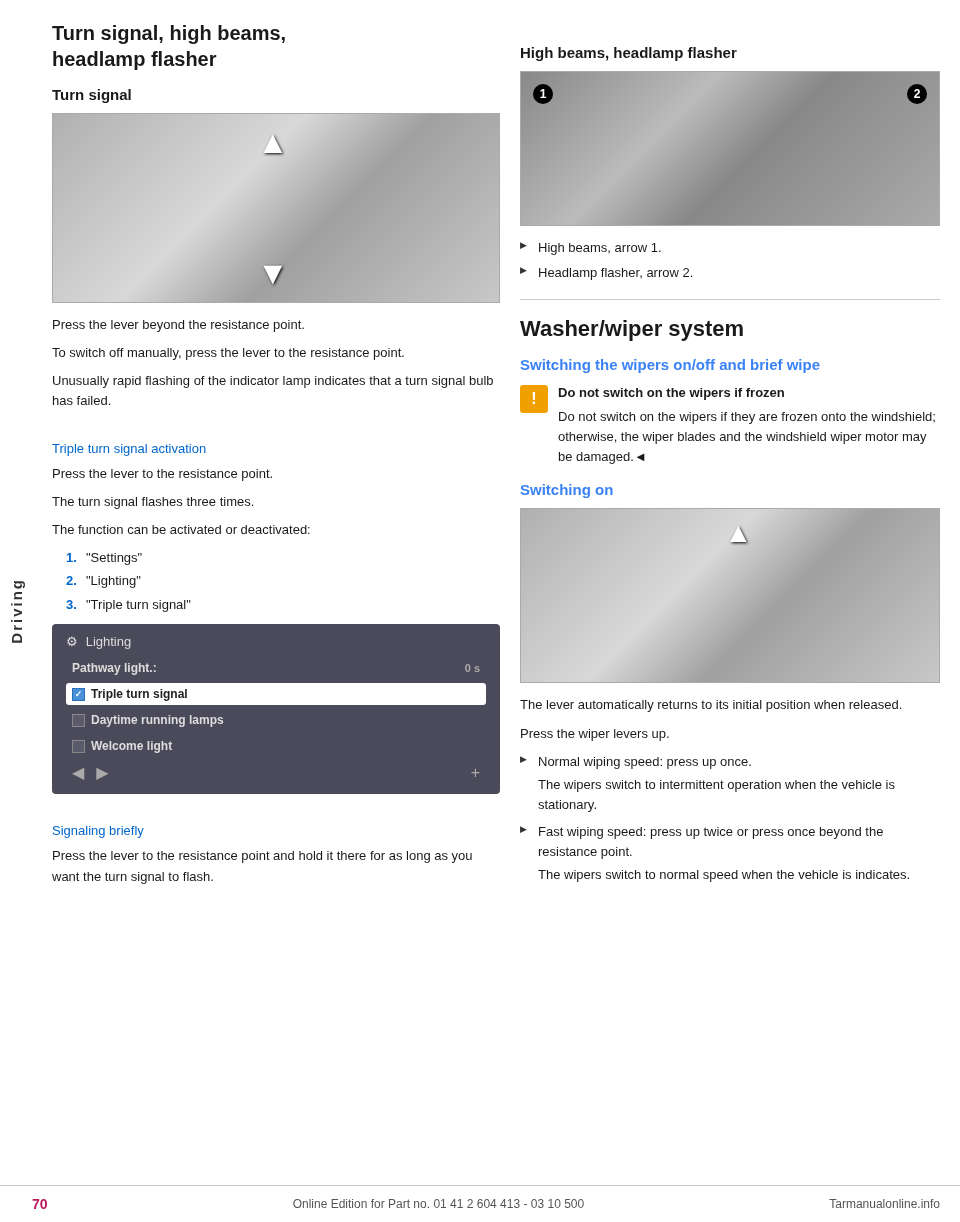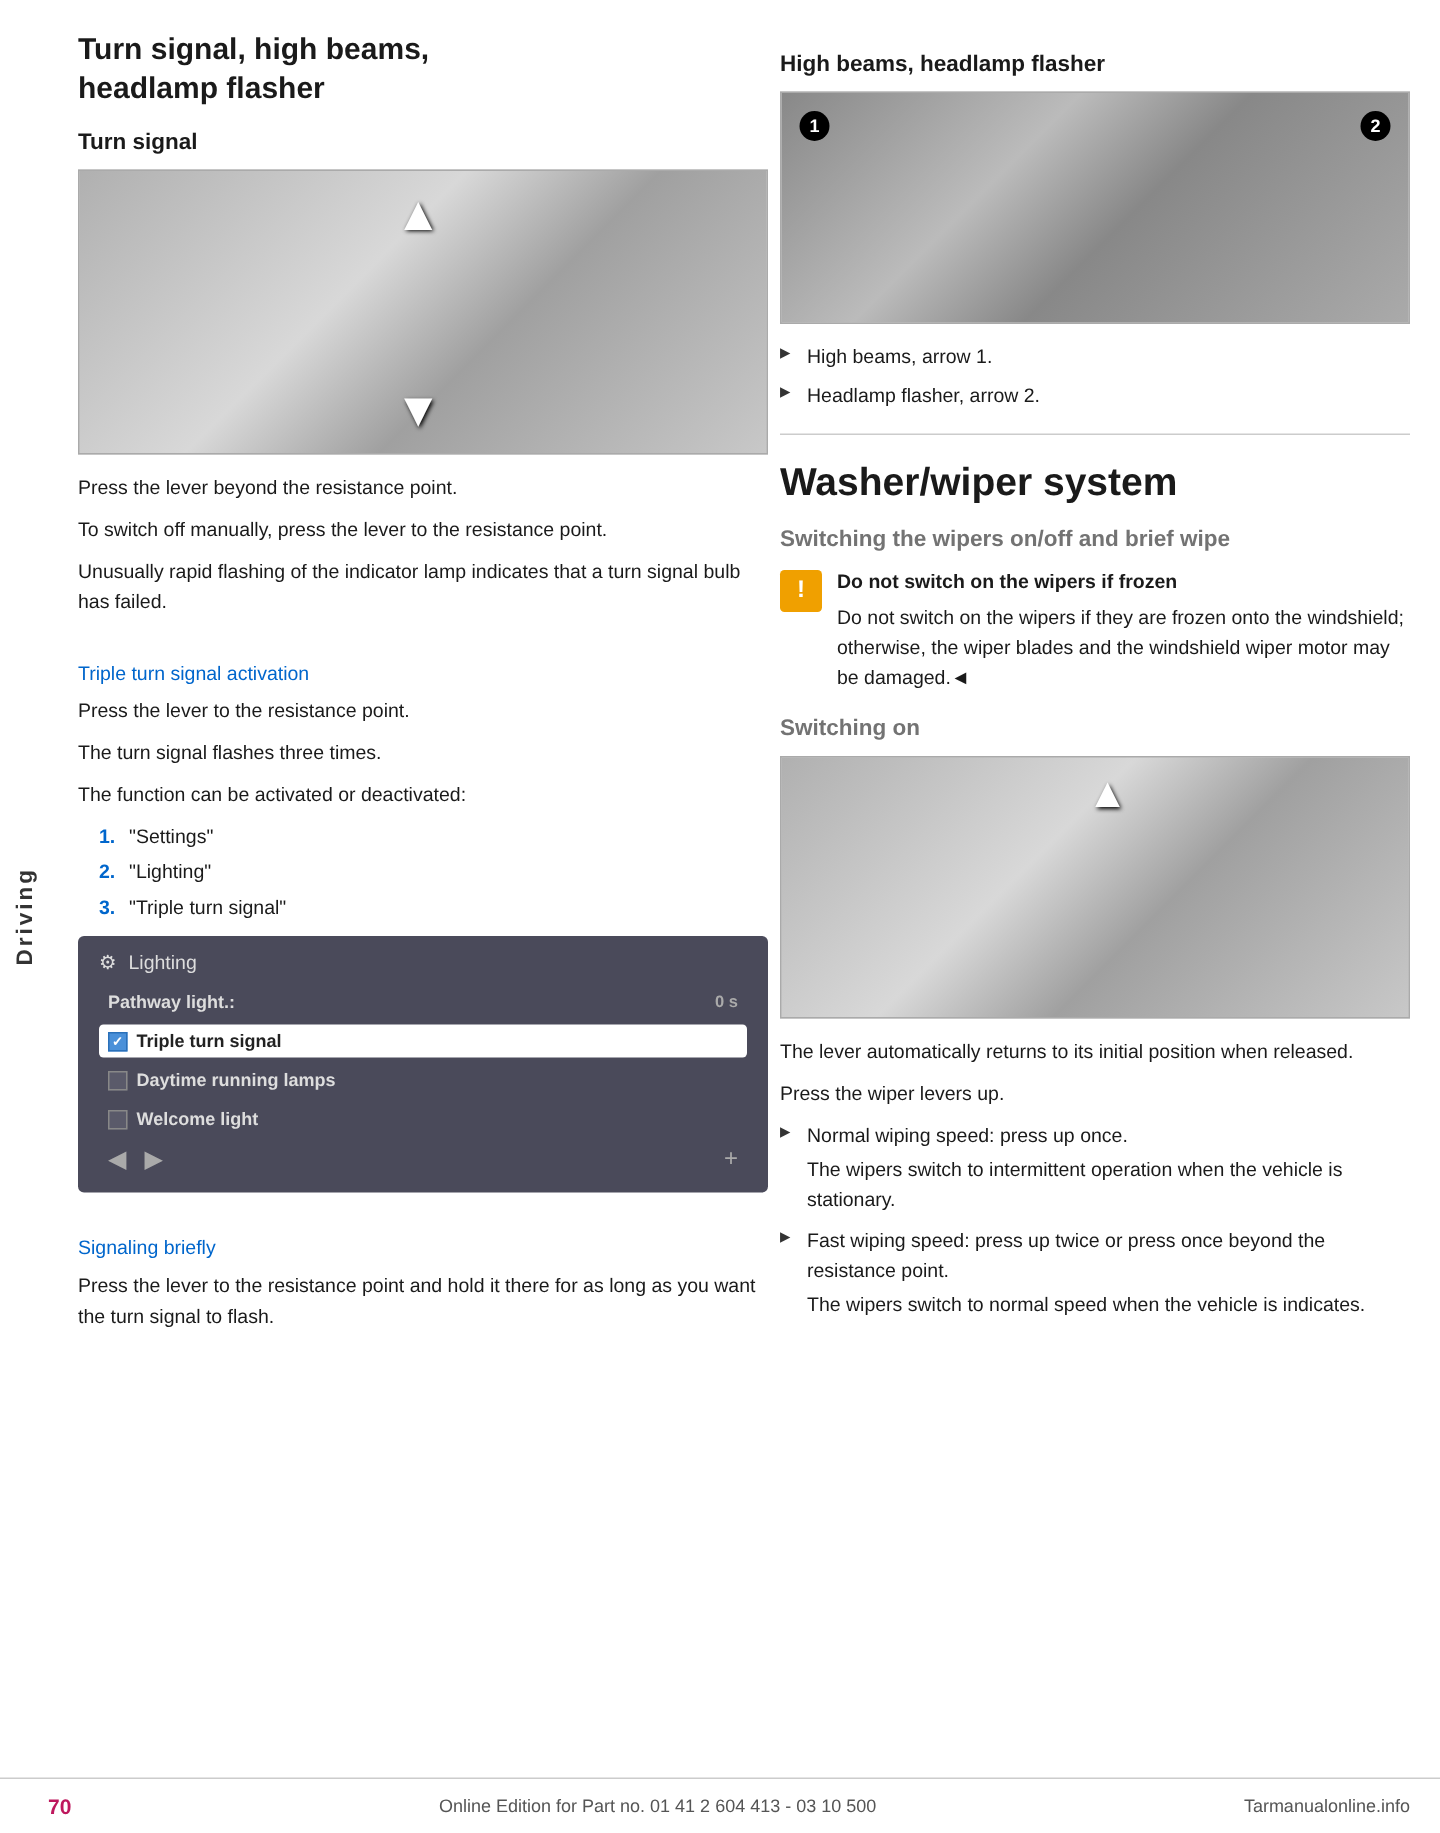--- a/index.html
+++ b/index.html
@@ -31,21 +31,22 @@
       font-size: 15px;
       font-weight: bold;
       color: #333;
       letter-spacing: 2px;
     }
 
     .main-content {
       margin-left: 32px;
       padding: 20px 20px 20px 20px;
       display: flex;
-      gap: 8px;
+      gap: 20px;
+      align-items: flex-end;
     }
 
     
     .left-col {
       flex: 1;
       max-width: 460px;
     }
 
     
     .right-col {
@@ -71,31 +72,31 @@
 
     h3.sub-heading {
       font-size: 13px;
       font-weight: normal;
       color: #0066cc;
       margin-bottom: 8px;
       margin-top: 29px;
     }
 
     h2.right-heading {
-      font-size: 26px;
+      font-size: 22px;
       font-weight: bold;
       color: #1a1a1a;
       margin-bottom: 12px;
       margin-top: 0;
     }
 
     h3.right-sub-heading {
       font-size: 15px;
       font-weight: bold;
-      color: #737373;
+      color: #3b82f6;
       margin-bottom: 10px;
       margin-top: 14px;
     }
 
     p.body-text {
       font-size: 13px;
       line-height: 1.55;
       color: #1a1a1a;
       margin-bottom: 8px;
     }

